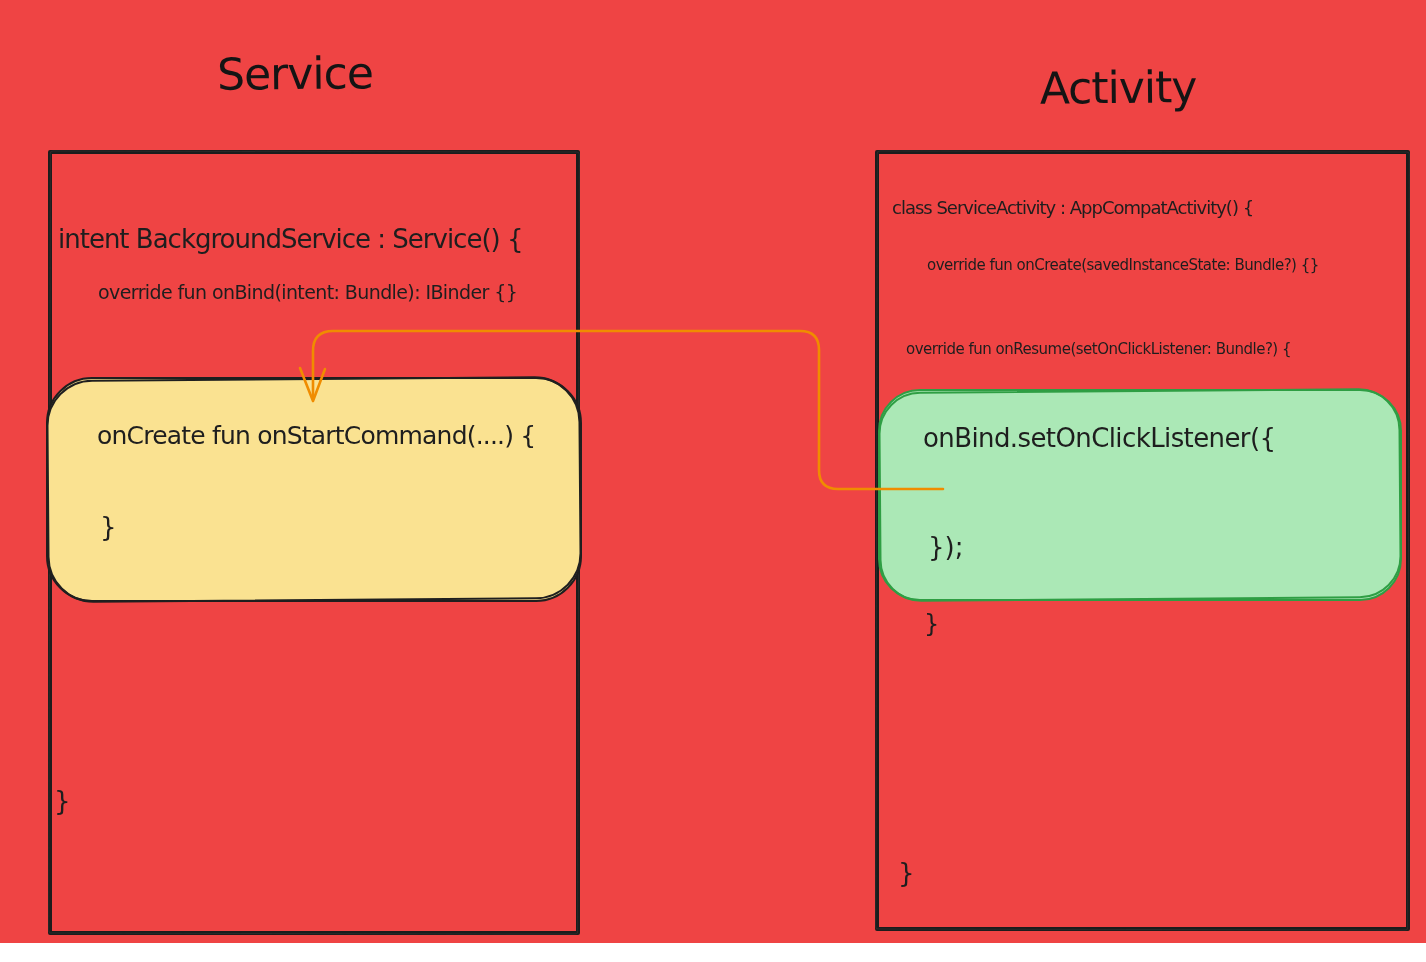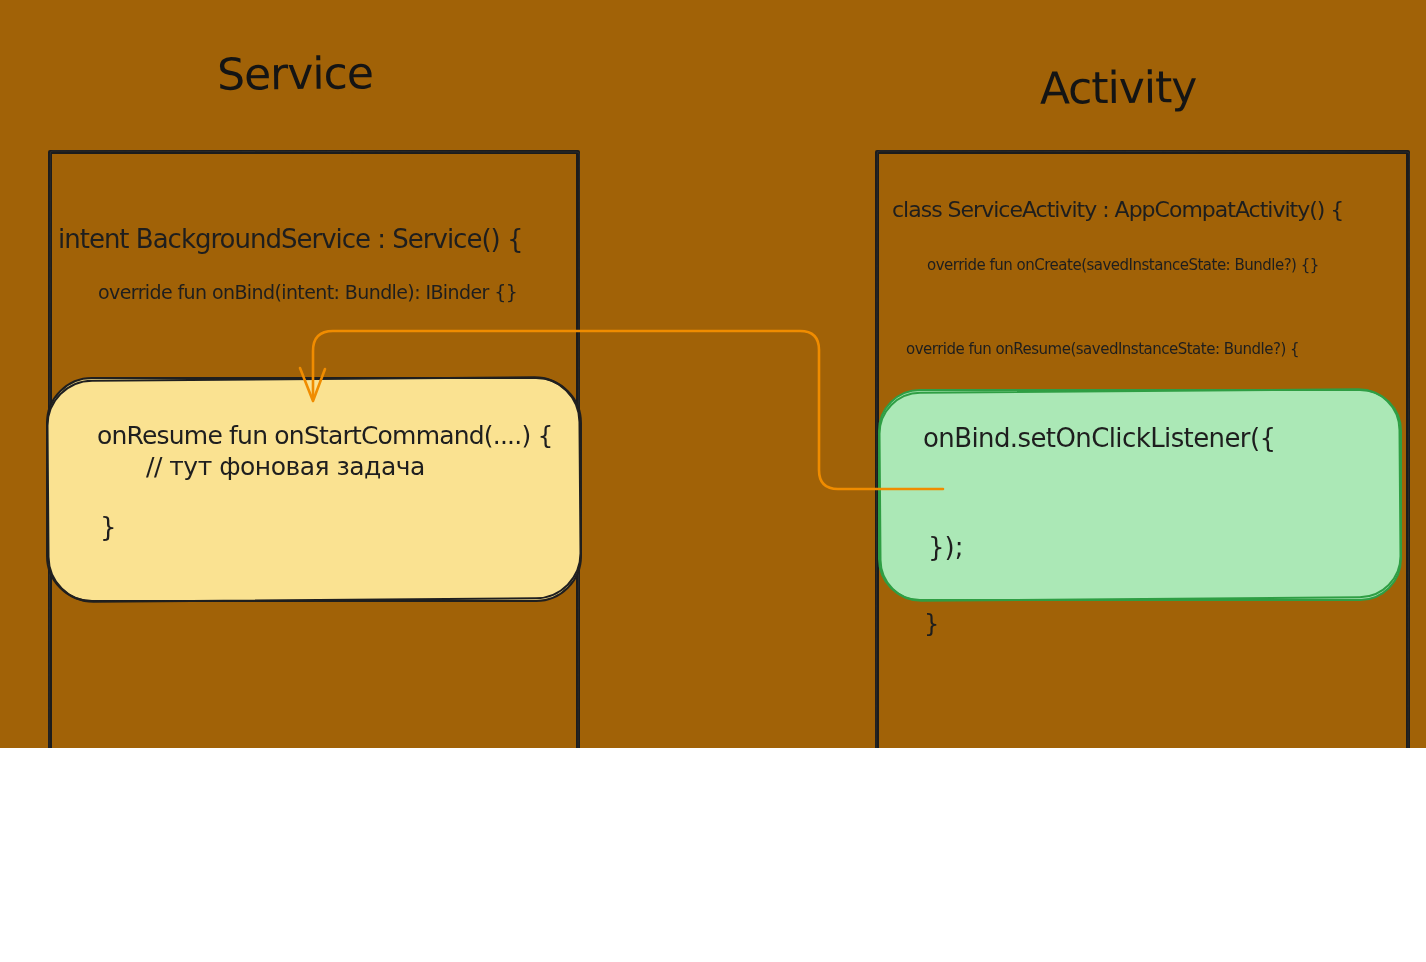--- a/index.html
+++ b/index.html
@@ -3,22 +3,22 @@
 <meta charset="utf-8">
 <style>
   html, body {
     margin: 0;
     padding: 0;
     background: #ffffff;
   }
   .canvas {
     position: relative;
     width: 1426px;
-    height: 748px;
-    background: #a16207;
+    height: 943px;
+    background: #ef4444;
     overflow: hidden;
     font-family: "DejaVu Sans", sans-serif;
     color: #1e1e1e;
   }
   .abs { position: absolute; white-space: nowrap; }
 
   
   .panel-title {
     font-size: 44px;
     letter-spacing: -1px;
@@ -79,21 +79,21 @@
   
   .code { color: #1e1e1e; }
 
   .svc-class   { left: 58px;  top: 224px; font-size: 26px; letter-spacing: -1px; }
   .svc-onbind  { left: 98px;  top: 281px; font-size: 19px; letter-spacing: -0.6px; }
   .svc-hl1     { left: 97px;  top: 421px; font-size: 25px; letter-spacing: -0.8px; }
   .svc-hl2     { left: 146px; top: 452px; font-size: 25px; letter-spacing: -0.5px; }
   .svc-hl3     { left: 100px; top: 512px; font-size: 26px; }
   .svc-close   { left: 54px;  top: 786px; font-size: 26px; }
 
-  .act-class    { left: 892px; top: 197px; font-size: 22px; letter-spacing: -1px; }
+  .act-class    { left: 892px; top: 197px; font-size: 18px; letter-spacing: -1px; }
   .act-oncreate { left: 927px; top: 256px; font-size: 15px; letter-spacing: -0.5px; }
   .act-onresume { left: 906px; top: 340px; font-size: 15px; letter-spacing: -0.5px; }
   .act-hl1      { left: 923px; top: 423px; font-size: 26px; letter-spacing: -0.6px; }
   .act-hl2      { left: 955px; top: 473px; font-size: 27px; letter-spacing: -0.4px; }
   .act-hl3      { left: 928px; top: 532px; font-size: 26px; }
   .act-close1   { left: 924px; top: 610px; font-size: 24px; }
   .act-close2   { left: 898px; top: 858px; font-size: 26px; }
 
   .arrow-layer {
     position: absolute;
@@ -114,28 +114,27 @@
   <div class="class-box service-box"></div>
 
   <div class="class-box activity-box"></div>
 
   <div class="highlight hl-yellow"></div>
 
   <div class="highlight hl-green"></div>
 
   <div class="abs code svc-class">intent BackgroundService : Service() {</div>
   <div class="abs code svc-onbind">override fun onBind(intent: Bundle): IBinder {}</div>
-  <div class="abs code svc-hl1">onResume fun onStartCommand(....) {</div>
-  <div class="abs code svc-hl2">// тут фоновая задача</div>
+  <div class="abs code svc-hl1">onCreate fun onStartCommand(....) {</div>
   <div class="abs code svc-hl3">}</div>
   <div class="abs code svc-close">}</div>
 
   <div class="abs code act-class">class ServiceActivity : AppCompatActivity() {</div>
   <div class="abs code act-oncreate">override fun onCreate(savedInstanceState: Bundle?) {}</div>
-  <div class="abs code act-onresume">override fun onResume(savedInstanceState: Bundle?) {</div>
+  <div class="abs code act-onresume">override fun onResume(setOnClickListener: Bundle?) {</div>
   <div class="abs code act-hl1">onBind.setOnClickListener({</div>
   <div class="abs code act-hl3">});</div>
   <div class="abs code act-close1">}</div>
   <div class="abs code act-close2">}</div>
 
   <svg class="arrow-layer" viewBox="0 0 1426 962" xmlns="http://www.w3.org/2000/svg">
     <path d="M 943 489 L 838 489 Q 819 489 819 470 L 819 350 Q 819 331 800 331 L 333 331 Q 313 331 313 351 L 313 397" fill="none" stroke="#f08c00" stroke-width="2.6" stroke-linecap="round" stroke-linejoin="round"></path>
     <path d="M 300 368 L 313 401 L 325 369" fill="none" stroke="#f08c00" stroke-width="2.6" stroke-linecap="round" stroke-linejoin="round"></path>
   </svg>
 

